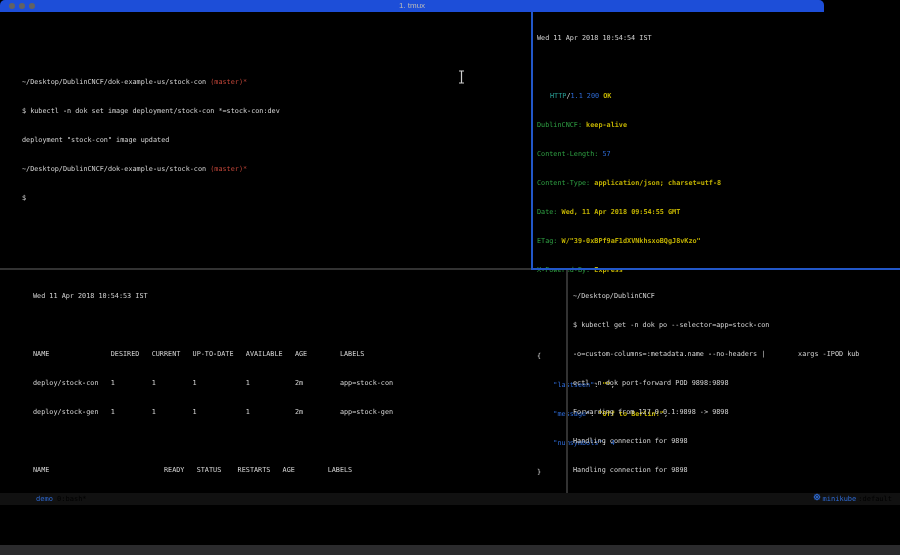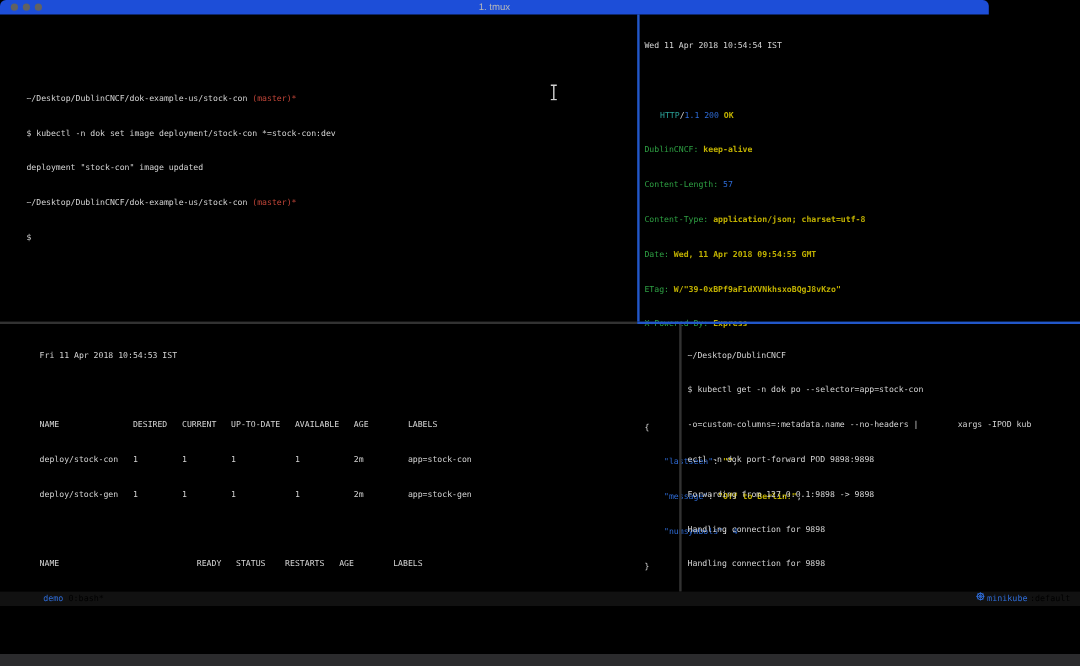--- a/index.html
+++ b/index.html
@@ -88,21 +88,21 @@
   <div class="line"></div>
   <div class="line"><span class="cursor-block"></span></div>
 </div>
 
 <div class="border-v b-blue" style="left:531px; top:12px; width:2px; height:256px;"></div>
 <div class="border-h b-gray" style="left:0; top:268px; width:531px; height:2px;"></div>
 <div class="border-h b-blue" style="left:531px; top:268px; width:369px; height:2px;"></div>
 <div class="border-v b-gray" style="left:566px; top:270px; width:2px; height:223px;"></div>
 
 <div class="pane" style="left:0; top:270px; width:566px; height:223px; padding:3px 0 0 33px; box-sizing:border-box;">
-  <div class="line">Fri 11 Apr 2018 10:54:53 IST</div>
+  <div class="line">Wed 11 Apr 2018 10:54:53 IST</div>
   <div class="line"></div>
   <div class="line">NAME               DESIRED   CURRENT   UP-TO-DATE   AVAILABLE   AGE        LABELS</div>
   <div class="line">deploy/stock-con   1         1         1            1           2m         app=stock-con</div>
   <div class="line">deploy/stock-gen   1         1         1            1           2m         app=stock-gen</div>
   <div class="line"></div>
   <div class="line">NAME                            READY   STATUS    RESTARTS   AGE        LABELS</div>
   <div class="line">po/stock-con-bb68f88fd-kzsxz    1/1     Running   0          51s        app=stock-con,pod-template-hash=662494498</div>
   <div class="line">po/stock-gen-576cc688bb-44kmn   1/1     Running   0          2m         app=stock-gen,pod-template-hash=1327724466</div>
   <div class="line"></div>
   

